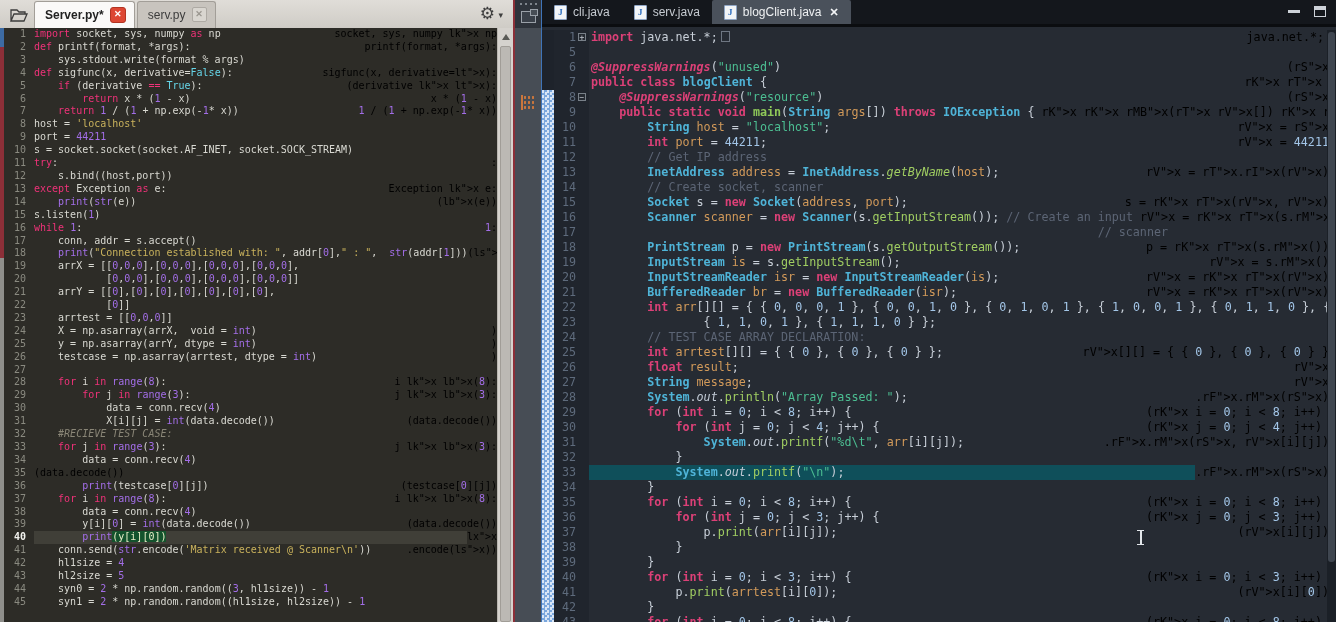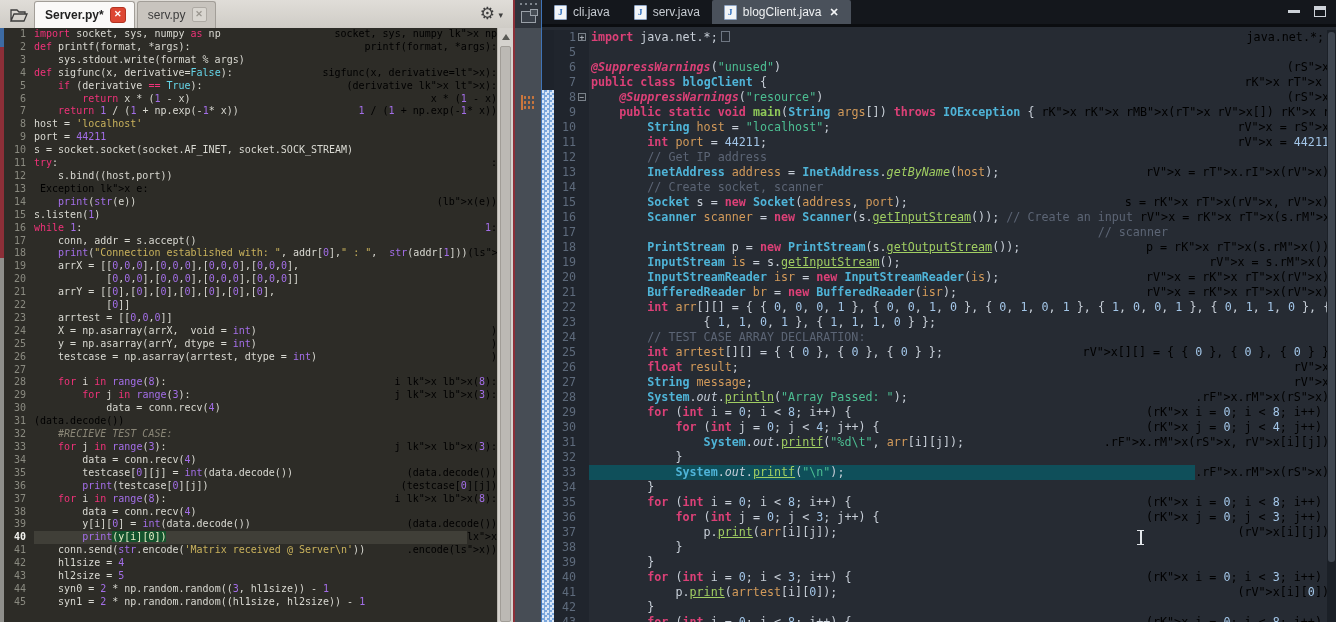--- a/index.html
+++ b/index.html
@@ -73,21 +73,21 @@
   .r-ruler{width:12px;flex:0 0 12px;background:#1e232b;}
   .r-row.range .r-ruler{background-image:conic-gradient(#7aa7dd 0 25%,#d9e6f6 0 50%,#7aa7dd 0 75%,#d9e6f6 0);background-size:5px 5px;}
   .r-gut{width:22px;flex:0 0 22px;text-align:right;color:#5e6b7c;background:#20252d;}
   .r-fold{width:13px;flex:0 0 13px;background:#20252d;position:relative;}
   .fold-box{position:absolute;left:2px;top:3px;width:8px;height:8px;border:1px solid #788088;background:#252a31;
             color:#c2c8d0;font-size:8px;line-height:7px;text-align:center;box-sizing:border-box;}
   .r-code{flex:1;color:#c8cfd8;padding-left:2px;}
   .r-row.cur .r-code{background:#0f4f5a;}
   .rK{color:#dc4077;font-weight:bold;} .rT{color:#4fb4d8;font-weight:bold;}
   .rA{color:#dc4077;font-style:italic;font-weight:bold;}
-  .rM{color:#a0ce62;text-decoration:underline;} .rI{color:#a0ce62;font-style:italic;} .rMB{color:#8fc859;font-weight:bold;}
+  .rM{color:#a0ce62;} .rI{color:#a0ce62;font-style:italic;} .rMB{color:#8fc859;font-weight:bold;}
   .rF{color:#c2cbd6;font-style:italic;} .rV{color:#d29a5a;} .rN{color:#a3c6e8;}
   .rS{color:#4cbe92;} .rC{color:#5c6575;}
   .fold-ph{display:inline-block;width:7px;height:9px;border:1px solid #6e7682;margin-left:3px;vertical-align:-1px;}
 
   .r-scrollbar{position:absolute;right:0;top:30px;width:9px;height:592px;background:#1b2027;}
   .r-thumb{position:absolute;left:1px;top:2px;width:7px;height:530px;background:#3f4650;border-radius:3px;}
 
   .ibeam{position:absolute;left:1137px;top:530px;width:7px;height:15px;z-index:9;}
   .ibeam::before{content:"";position:absolute;left:3px;top:1px;width:1.5px;height:13px;background:#e2e6ea;}
   .ibeam::after{content:"";position:absolute;left:0;top:0;width:7px;height:15px;
@@ -124,49 +124,49 @@
         <div class="l-row"><span class="l-gut">3</span><span class="l-code"><span>    sys.stdout.write(format % args)</span></span></div>
         <div class="l-row"><span class="l-gut">4</span><span class="l-code"><span class="lk">def</span><span> sigfunc(x, derivative=</span><span class="lt">False</span><span>):</span></span><span> sigfunc(x, derivative=</span>lt"&gt;x<span>):</span></div>
         <div class="l-row"><span class="l-gut">5</span><span class="l-code"><span>    </span><span class="lk">if</span><span> (derivative </span><span class="lk">==</span><span> </span><span class="lt">True</span><span>):</span></span><span> (derivative </span>lk"&gt;x<span> </span>lt"&gt;x<span>):</span></div>
         <div class="l-row"><span class="l-gut">6</span><span class="l-code"><span>        </span><span class="lk">return</span><span> x * (<span class="ln">1</span> - x)</span></span><span> x * (<span class="ln">1</span> - x)</span></div>
         <div class="l-row"><span class="l-gut">7</span><span class="l-code"><span>    </span><span class="lk">return</span><span> <span class="ln">1</span> / (<span class="ln">1</span> + np.exp(-<span class="ln">1</span>* x))</span></span><span> <span class="ln">1</span> / (<span class="ln">1</span> + np.exp(-<span class="ln">1</span>* x))</span></div>
         <div class="l-row"><span class="l-gut">8</span><span class="l-code"><span>host = </span><span class="ls">'localhost'</span></span></div>
         <div class="l-row"><span class="l-gut">9</span><span class="l-code"><span>port = <span class="ln">44211</span></span></span></div>
         <div class="l-row"><span class="l-gut">10</span><span class="l-code"><span>s = socket.socket(socket.AF_INET, socket.SOCK_STREAM)</span></span></div>
         <div class="l-row"><span class="l-gut">11</span><span class="l-code"><span class="lk">try</span><span>:</span></span><span>:</span></div>
         <div class="l-row"><span class="l-gut">12</span><span class="l-code"><span>    s.bind((host,port))</span></span></div>
-        <div class="l-row"><span class="l-gut">13</span><span> Exception </span>lk"&gt;x<span> e:</span></div>
+        <div class="l-row"><span class="l-gut">13</span><span class="l-code"><span class="lk">except</span><span> Exception </span><span class="lk">as</span><span> e:</span></span><span> Exception </span>lk"&gt;x<span> e:</span></div>
         <div class="l-row"><span class="l-gut">14</span><span class="l-code"><span>    </span><span class="lb">print</span><span>(</span><span class="lb">str</span><span>(e))</span></span><span>(</span>lb"&gt;x<span>(e))</span></div>
         <div class="l-row"><span class="l-gut">15</span><span class="l-code"><span>s.listen(<span class="ln">1</span>)</span></span></div>
         <div class="l-row"><span class="l-gut">16</span><span class="l-code"><span class="lk">while</span><span> <span class="ln">1</span>:</span></span><span> <span class="ln">1</span>:</span></div>
         <div class="l-row"><span class="l-gut">17</span><span class="l-code"><span>    conn, addr = s.accept()</span></span></div>
         <div class="l-row"><span class="l-gut">18</span><span class="l-code"><span>    </span><span class="lb">print</span><span>(</span><span class="ls">"Connection established with: "</span><span>, addr[<span class="ln">0</span>],</span><span class="ls">" : "</span><span>,  </span><span class="lb">str</span><span>(addr[<span class="ln">1</span>]))</span></span><span>(</span>ls"&gt;xls"&gt;xlb"&gt;x</div>
         <div class="l-row"><span class="l-gut">19</span><span class="l-code"><span>    arrX = [[<span class="ln">0</span>,<span class="ln">0</span>,<span class="ln">0</span>],[<span class="ln">0</span>,<span class="ln">0</span>,<span class="ln">0</span>],[<span class="ln">0</span>,<span class="ln">0</span>,<span class="ln">0</span>],[<span class="ln">0</span>,<span class="ln">0</span>,<span class="ln">0</span>],</span></span></div>
         <div class="l-row"><span class="l-gut">20</span><span class="l-code"><span>            [<span class="ln">0</span>,<span class="ln">0</span>,<span class="ln">0</span>],[<span class="ln">0</span>,<span class="ln">0</span>,<span class="ln">0</span>],[<span class="ln">0</span>,<span class="ln">0</span>,<span class="ln">0</span>],[<span class="ln">0</span>,<span class="ln">0</span>,<span class="ln">0</span>]]</span></span></div>
         <div class="l-row"><span class="l-gut">21</span><span class="l-code"><span>    arrY = [[<span class="ln">0</span>],[<span class="ln">0</span>],[<span class="ln">0</span>],[<span class="ln">0</span>],[<span class="ln">0</span>],[<span class="ln">0</span>],[<span class="ln">0</span>],</span></span></div>
         <div class="l-row"><span class="l-gut">22</span><span class="l-code"><span>            [<span class="ln">0</span>]]</span></span></div>
         <div class="l-row"><span class="l-gut">23</span><span class="l-code"><span>    arrtest = [[<span class="ln">0</span>,<span class="ln">0</span>,<span class="ln">0</span>]]</span></span></div>
         <div class="l-row"><span class="l-gut">24</span><span class="l-code"><span>    X = np.asarray(arrX,  void = </span><span class="lb">int</span><span>)</span></span><span>)</span></div>
         <div class="l-row"><span class="l-gut">25</span><span class="l-code"><span>    y = np.asarray(arrY, dtype = </span><span class="lb">int</span><span>)</span></span><span>)</span></div>
         <div class="l-row"><span class="l-gut">26</span><span class="l-code"><span>    testcase = np.asarray(arrtest, dtype = </span><span class="lb">int</span><span>)</span></span><span>)</span></div>
         <div class="l-row"><span class="l-gut">27</span><span class="l-code"></span></div>
         <div class="l-row"><span class="l-gut">28</span><span class="l-code"><span>    </span><span class="lk">for</span><span> i </span><span class="lk">in</span><span> </span><span class="lb">range</span><span>(<span class="ln">8</span>):</span></span><span> i </span>lk"&gt;x<span> </span>lb"&gt;x<span>(<span class="ln">8</span>):</span></div>
         <div class="l-row"><span class="l-gut">29</span><span class="l-code"><span>        </span><span class="lk">for</span><span> j </span><span class="lk">in</span><span> </span><span class="lb">range</span><span>(<span class="ln">3</span>):</span></span><span> j </span>lk"&gt;x<span> </span>lb"&gt;x<span>(<span class="ln">3</span>):</span></div>
         <div class="l-row"><span class="l-gut">30</span><span class="l-code"><span>            data = conn.recv(<span class="ln">4</span>)</span></span></div>
-        <div class="l-row"><span class="l-gut">31</span><span>(data.decode())</span></div>
+        <div class="l-row"><span class="l-gut">31</span><span class="l-code"><span>            X[i][j] = </span><span class="lb">int</span><span>(data.decode())</span></span><span>(data.decode())</span></div>
         <div class="l-row"><span class="l-gut">32</span><span class="l-code"><span class="lc">    #RECIEVE TEST CASE:</span></span></div>
         <div class="l-row"><span class="l-gut">33</span><span class="l-code"><span>    </span><span class="lk">for</span><span> j </span><span class="lk">in</span><span> </span><span class="lb">range</span><span>(<span class="ln">3</span>):</span></span><span> j </span>lk"&gt;x<span> </span>lb"&gt;x<span>(<span class="ln">3</span>):</span></div>
         <div class="l-row"><span class="l-gut">34</span><span class="l-code"><span>        data = conn.recv(<span class="ln">4</span>)</span></span></div>
-        <div class="l-row"><span class="l-gut">35</span><span class="l-code"><span>        testcase[<span class="ln">0</span>][j] = </span><span class="lb">int</span><span>(data.decode())</span></span><span>(data.decode())</span></div>
+        <div class="l-row"><span class="l-gut">35</span><span>(data.decode())</span></div>
         <div class="l-row"><span class="l-gut">36</span><span class="l-code"><span>        </span><span class="lb">print</span><span>(testcase[<span class="ln">0</span>][j])</span></span><span>(testcase[<span class="ln">0</span>][j])</span></div>
         <div class="l-row"><span class="l-gut">37</span><span class="l-code"><span>    </span><span class="lk">for</span><span> i </span><span class="lk">in</span><span> </span><span class="lb">range</span><span>(<span class="ln">8</span>):</span></span><span> i </span>lk"&gt;x<span> </span>lb"&gt;x<span>(<span class="ln">8</span>):</span></div>
         <div class="l-row"><span class="l-gut">38</span><span class="l-code"><span>        data = conn.recv(<span class="ln">4</span>)</span></span></div>
         <div class="l-row"><span class="l-gut">39</span><span class="l-code"><span>        y[i][<span class="ln">0</span>] = </span><span class="lb">int</span><span>(data.decode())</span></span><span>(data.decode())</span></div>
         <div class="l-row cur"><span class="l-gut">40</span><span class="l-code"><span>        </span><span class="lb">print</span><span class="lx">(y[i][0])</span></span>lx"&gt;x</div>
-        <div class="l-row"><span class="l-gut">41</span><span class="l-code"><span>    conn.send(</span><span class="lb">str</span><span>.encode(</span><span class="ls">'Matrix received @ Server\n'</span><span>))</span></span><span>.encode(</span>ls"&gt;x<span>))</span></div>
+        <div class="l-row"><span class="l-gut">41</span><span class="l-code"><span>    conn.send(</span><span class="lb">str</span><span>.encode(</span><span class="ls">'Matrix received @ Scanner\n'</span><span>))</span></span><span>.encode(</span>ls"&gt;x<span>))</span></div>
         <div class="l-row"><span class="l-gut">42</span><span class="l-code"><span>    hl1size = <span class="ln">4</span></span></span></div>
         <div class="l-row"><span class="l-gut">43</span><span class="l-code"><span>    hl2size = <span class="ln">5</span></span></span></div>
         <div class="l-row"><span class="l-gut">44</span><span class="l-code"><span>    syn0 = <span class="ln">2</span> * np.random.random((<span class="ln">3</span>, hl1size)) - <span class="ln">1</span></span></span></div>
         <div class="l-row"><span class="l-gut">45</span><span class="l-code"><span>    syn1 = <span class="ln">2</span> * np.random.random((hl1size, hl2size)) - <span class="ln">1</span></span></span></div>
       </div>
 
     <div class="edge-strip">
       <div class="edge-blue"></div>
       <div class="edge-maroon"></div>
       <div class="edge-gray"></div>

